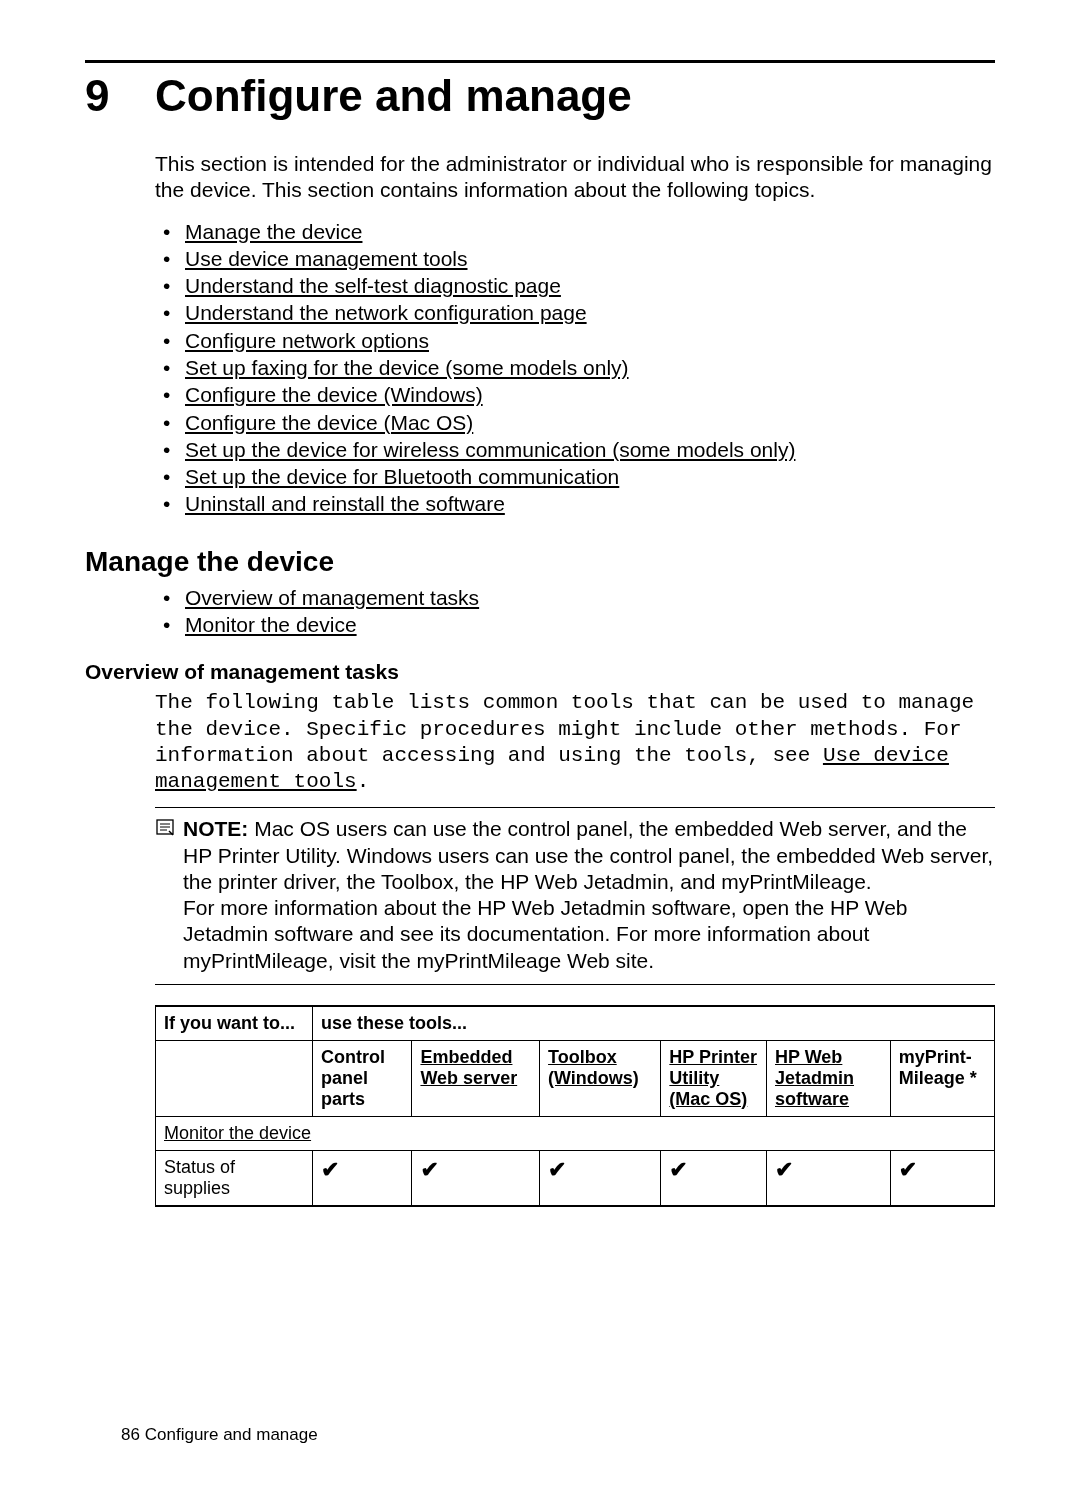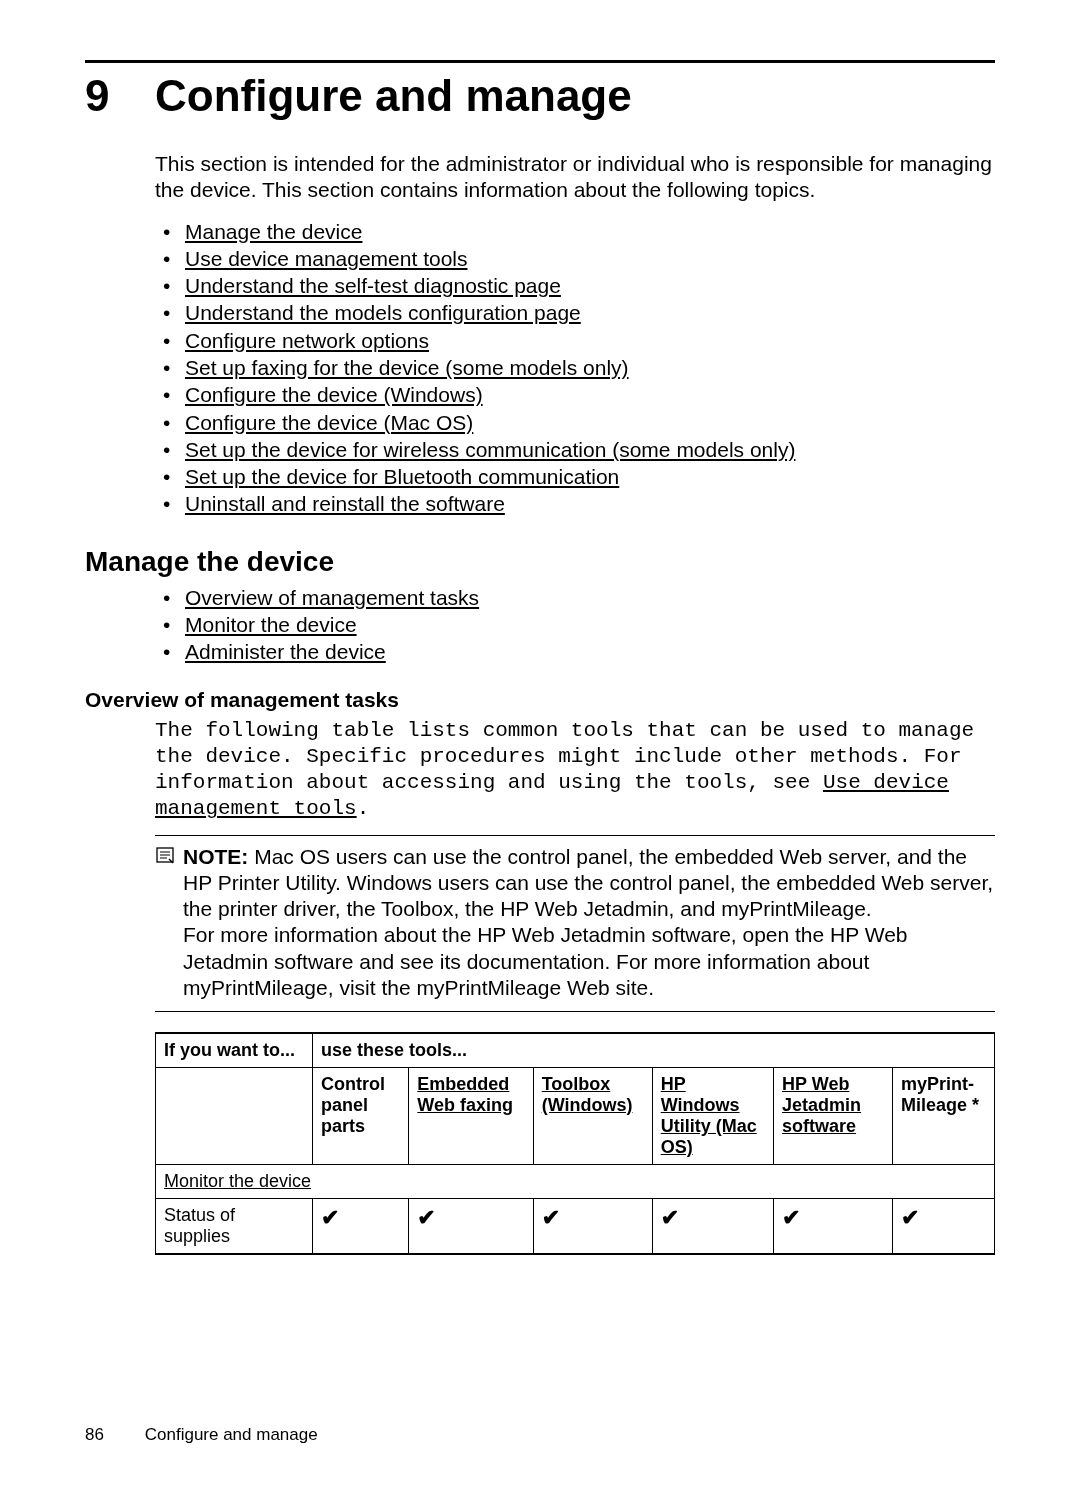--- a/index.html
+++ b/index.html
@@ -131,20 +131,21 @@
   }
   .check {
     font-size: 22px;
     font-weight: bold;
   }
   .footer {
     position: absolute;
     bottom: 50px;
     left: 85px;
     font-size: 17px;
+    text-align: right;
   }
   .footer-page {
     display: inline-block;
     width: 55px;
   }
   .inline-link {
     text-decoration: underline;
     color: #000;
     cursor: pointer;
   }
@@ -160,36 +161,35 @@
     <span class="chapter-number">9</span>
     <span class="chapter-title">Configure and manage</span>
   </div>
 
   <div class="intro-text">This section is intended for the administrator or individual who is responsible for managing the device. This section contains information about the following topics.</div>
 
   <ul class="topics">
     <li><span class="link">Manage the device</span></li>
     <li><span class="link">Use device management tools</span></li>
     <li><span class="link">Understand the self-test diagnostic page</span></li>
-    <li><span class="link">Understand the models configuration page</span></li>
+    <li><span class="link">Understand the network configuration page</span></li>
     <li><span class="link">Configure network options</span></li>
     <li><span class="link">Set up faxing for the device (some models only)</span></li>
     <li><span class="link">Configure the device (Windows)</span></li>
     <li><span class="link">Configure the device (Mac OS)</span></li>
     <li><span class="link">Set up the device for wireless communication (some models only)</span></li>
     <li><span class="link">Set up the device for Bluetooth communication</span></li>
     <li><span class="link">Uninstall and reinstall the software</span></li>
   </ul>
 
   <h2 class="section">Manage the device</h2>
 
   <ul class="topics" style="margin-bottom:10px;">
     <li><span class="link">Overview of management tasks</span></li>
     <li><span class="link">Monitor the device</span></li>
-    <li><span class="link">Administer the device</span></li>
   </ul>
 
   <h3 class="subsection">Overview of management tasks</h3>
 
   <div class="body-text">
     <span>The following table lists common tools that can be used to manage the device. Specific procedures might include other methods. For information about accessing and using the tools, see </span><span class="inline-link">Use device management tools</span><span>.</span>
   </div>
 
   <div class="note-block">
     <div class="note-row">
@@ -211,23 +211,23 @@
 
   <table class="tools">
     <thead>
       <tr>
         <th style="width:140px">If you want to...</th>
         <th colspan="6" style="text-align:left">use these tools...</th>
       </tr>
       <tr>
         <th></th>
         <th><span>Control panel parts</span></th>
-        <th><span class="inline-link">Embedded Web faxing</span></th>
+        <th><span class="inline-link">Embedded Web server</span></th>
         <th><span class="inline-link">Toolbox (Windows)</span></th>
-        <th><span class="inline-link">HP Windows Utility (Mac OS)</span></th>
+        <th><span class="inline-link">HP Printer Utility (Mac OS)</span></th>
         <th><span class="inline-link">HP Web Jetadmin software</span></th>
         <th><span>myPrint-Mileage *</span></th>
       </tr>
     </thead>
     <tbody>
       <tr class="section-row">
         <td colspan="7"><span class="inline-link">Monitor the device</span></td>
       </tr>
       <tr>
         <td>Status of supplies</td>

